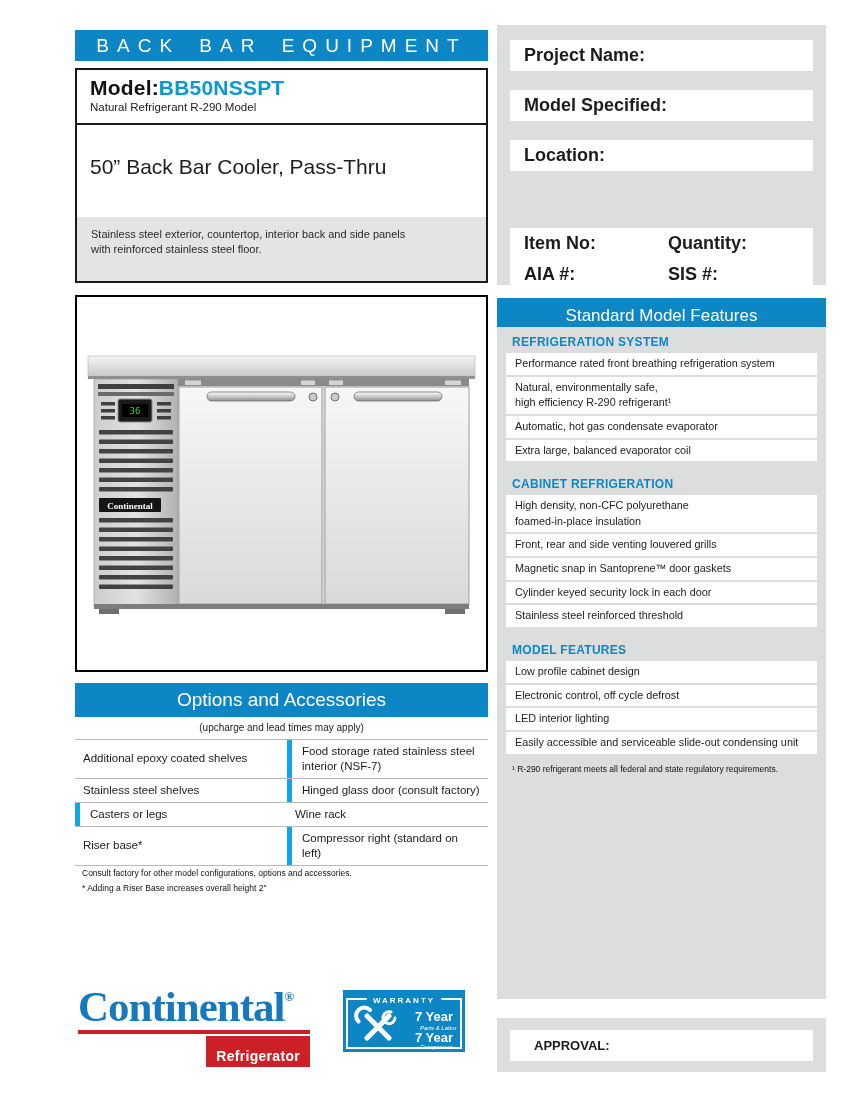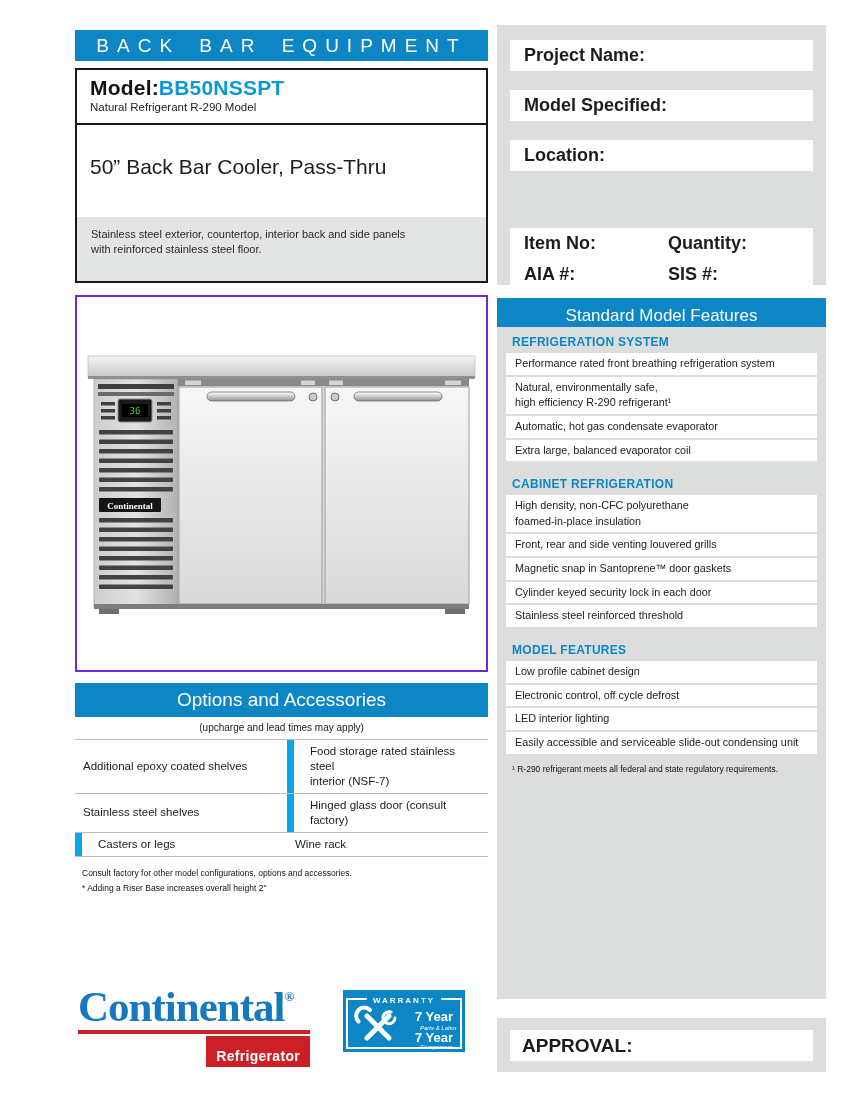--- a/index.html
+++ b/index.html
@@ -14,30 +14,30 @@
   #model-box { position:absolute; left:75px; top:68px; width:413px; height:215px; border:2px solid #1a1a1a; background:#fff; display:flex; flex-direction:column; }
   #model-head { height:55px; border-bottom:2px solid #1a1a1a; padding:6px 13px 0; }
   #model-line { font-size:21px; font-weight:bold; letter-spacing:0.2px; }
   #model-label { color:#111; }
   #model-number { color:#0b99d6; margin-left:0; }
   #model-subtitle { font-size:11.5px; color:#222; margin-top:1px; }
   #product-title { height:92px; padding:30px 13px 0; font-size:21px; color:#1e1e1e; }
   #product-desc { flex:1; background:#e3e4e4; padding:10px 14px; font-size:11px; line-height:1.4; color:#2a2a2a; white-space:pre-line; }
 
   
-  #product-figure { position:absolute; left:75px; top:295px; width:413px; height:377px; border:2px solid #6d28d9; background:#fff; }
+  #product-figure { position:absolute; left:75px; top:295px; width:413px; height:377px; border:2px solid #000000; background:#fff; }
   #product-figure svg { display:block; width:100%; height:100%; }
 
   
   #banner-options { left:75px; top:683px; width:413px; height:34px; line-height:34px; font-size:19px; }
   #options-note { position:absolute; left:75px; top:722px; width:413px; text-align:center; font-size:10px; color:#222; }
   #options-table { position:absolute; left:75px; top:739px; width:413px; border-top:1px solid #b9baba; }
   .opt-row { display:grid; grid-template-columns:212px 1fr; border-bottom:1px solid #b9baba; }
   .opt-cell { display:flex; align-items:center; padding:4px 8px; font-size:11.5px; line-height:1.3; color:#1c1c1c; white-space:pre-line; }
-  .opt-cell.right { border-left:7px solid #0ea5e9; padding-left:16px; }
+  .opt-cell.right { border-left:5px solid #0ea5e9; padding-left:10px; }
   .opt-row.tall .opt-cell { min-height:36px; }
   .opt-row.short .opt-cell { min-height:21px; }
 
   #table-notes { position:absolute; left:82px; top:866px; font-size:8.5px; color:#111; line-height:1.75; }
 
   
   #brand { position:absolute; left:78px; top:984px; width:232px; }
   #brand-name { font-family:"Liberation Serif", serif; font-weight:bold; font-size:43px; line-height:1.05; color:#1779bd; letter-spacing:-1px; white-space:nowrap; }
   #brand-reg { font-size:13px; vertical-align:20px; letter-spacing:0; }
   #brand-rule { height:4px; background:#cc2026; margin-top:1px; }
@@ -54,21 +54,21 @@
 
   #features-banner { left:497px; top:298px; width:329px; height:35px; line-height:35px; font-size:17px; }
   #features-panel { position:absolute; left:497px; top:327px; width:329px; height:672px; background:#dcdddd; padding:8px 9px 12px; }
   .feat-heading { color:#0d86c6; font-weight:bold; font-size:12px; letter-spacing:0.3px; margin:0 0 4px 6px; }
   .feat-heading.later { margin-top:16px; }
   .feat-row { background:#fff; margin-bottom:2px; padding:3px 9px; font-size:10.8px; line-height:1.45; color:#1c1c1c; white-space:pre-line; }
   #features-footnote { font-size:8.5px; color:#111; margin:10px 0 0 6px; }
 
   #approval-panel { position:absolute; left:497px; top:1018px; width:329px; height:54px; background:#dcdddd; }
   #approval-box { position:absolute; left:13px; top:12px; width:303px; height:31px; background:#fff; }
-  #approval-label { font-weight:bold; font-size:19px; line-height:31px; padding-left:12px; display:inline-block; }
+  #approval-label { font-weight:bold; font-size:13px; line-height:31px; padding-left:24px; display:inline-block; }
 </style>
 </head>
 <body>
 
 <div id="page">
 
   <div id="banner-equipment" class="blue-banner">BACK BAR EQUIPMENT</div>
 
   <div id="model-box">
     <div id="model-head">
@@ -196,20 +196,24 @@
 interior (NSF-7)</div>
     </div>
     <div class="opt-row short">
       <div class="opt-cell">Stainless steel shelves</div>
       <div class="opt-cell right">Hinged glass door (consult factory)</div>
     </div>
     <div class="opt-row short">
       <div class="opt-cell right">Casters or legs</div>
       <div class="opt-cell">Wine rack</div>
     </div>
+    <div class="opt-row short">
+      <div class="opt-cell">Riser base*</div>
+      <div class="opt-cell right">Compressor right (standard on left)</div>
+    </div>
   </div>
 
   <div id="table-notes">
     <div>Consult factory for other model configurations, options and accessories.</div>
     <div>* Adding a Riser Base increases overall height 2"</div>
   </div>
 
   <div id="brand">
     <div id="brand-name"><span>Continental</span><span id="brand-reg">®</span></div>
     <div id="brand-rule"></div>

